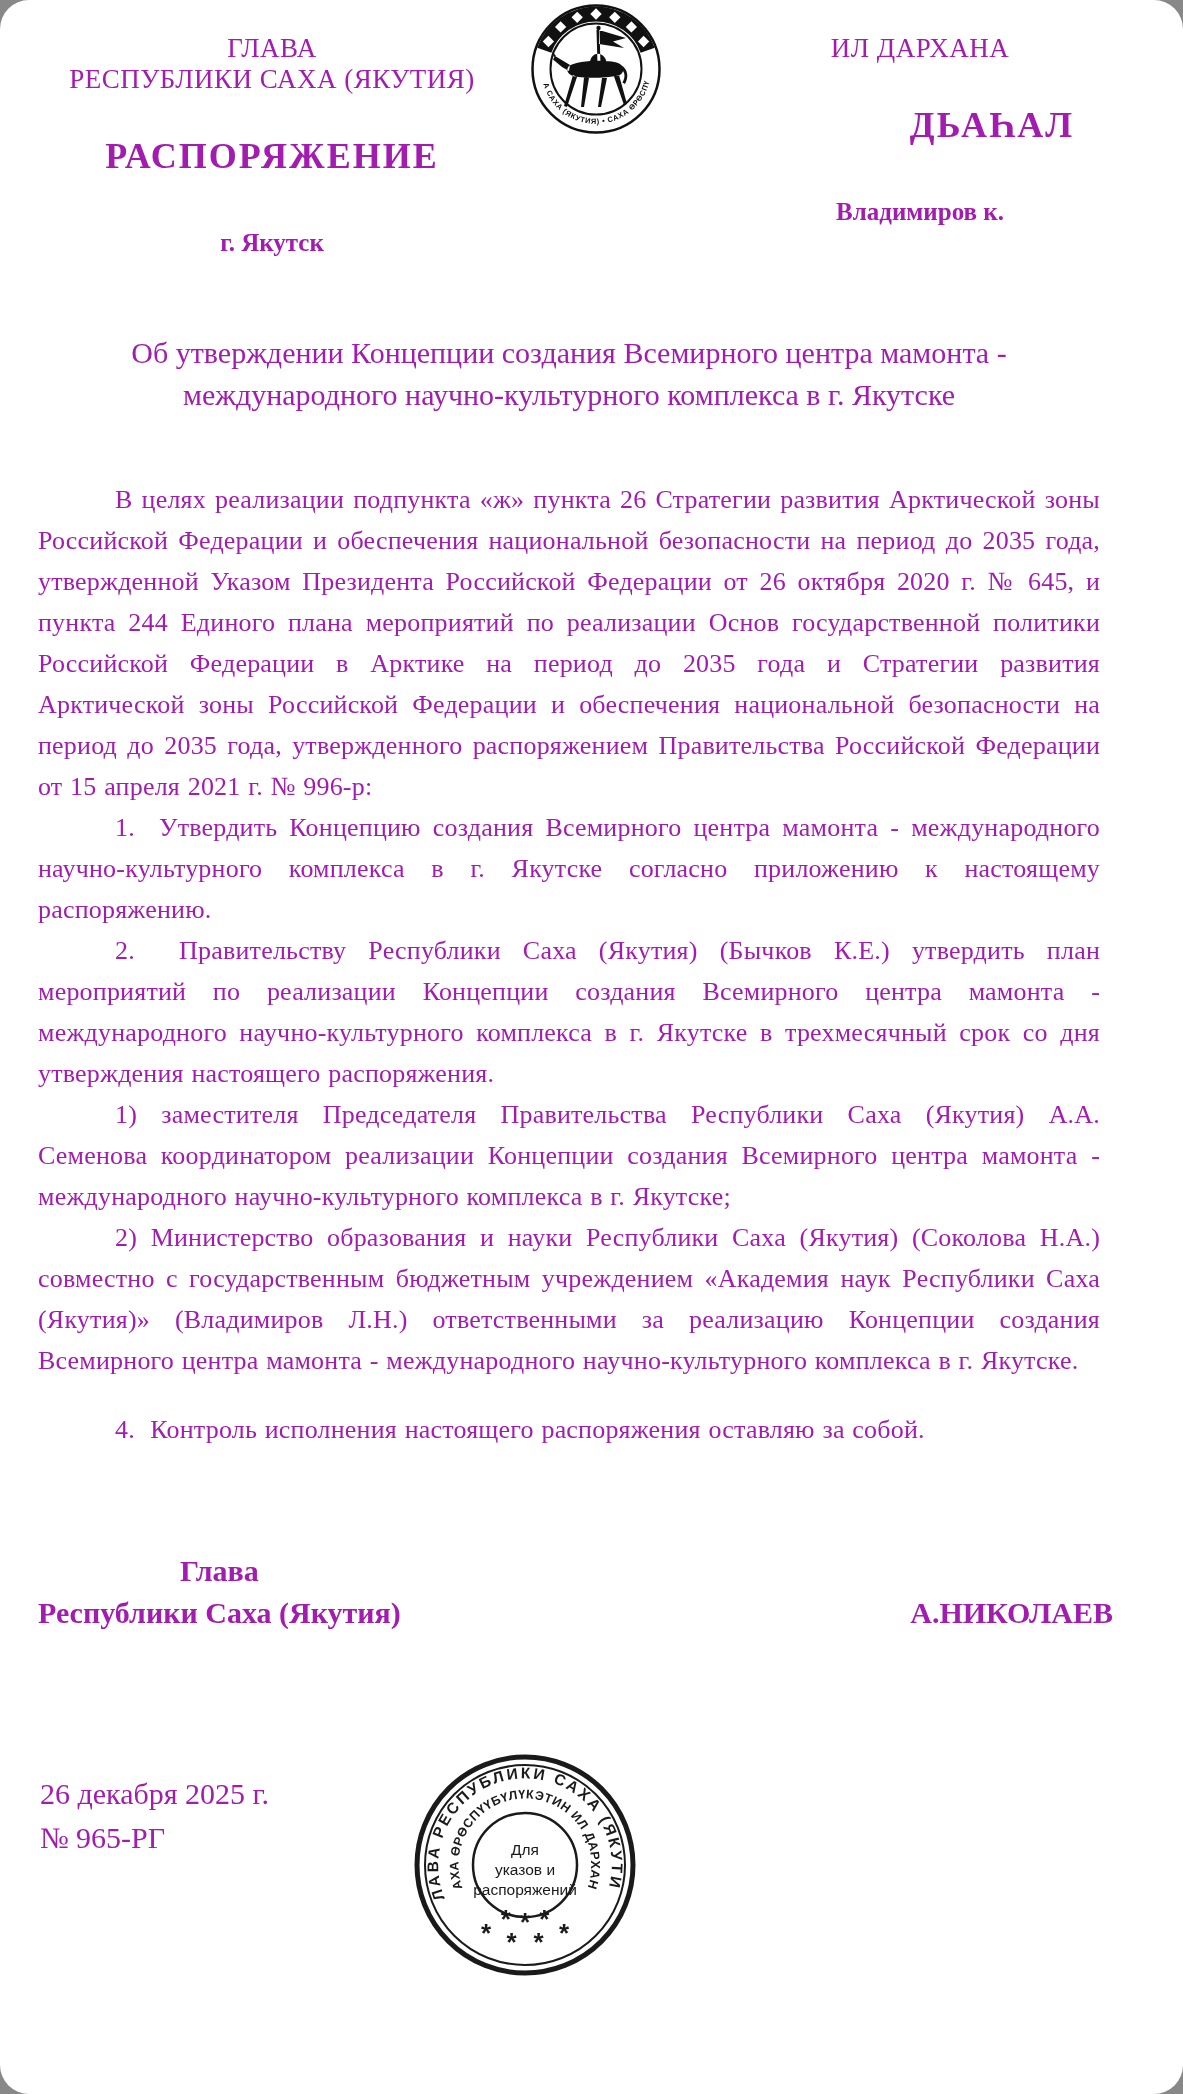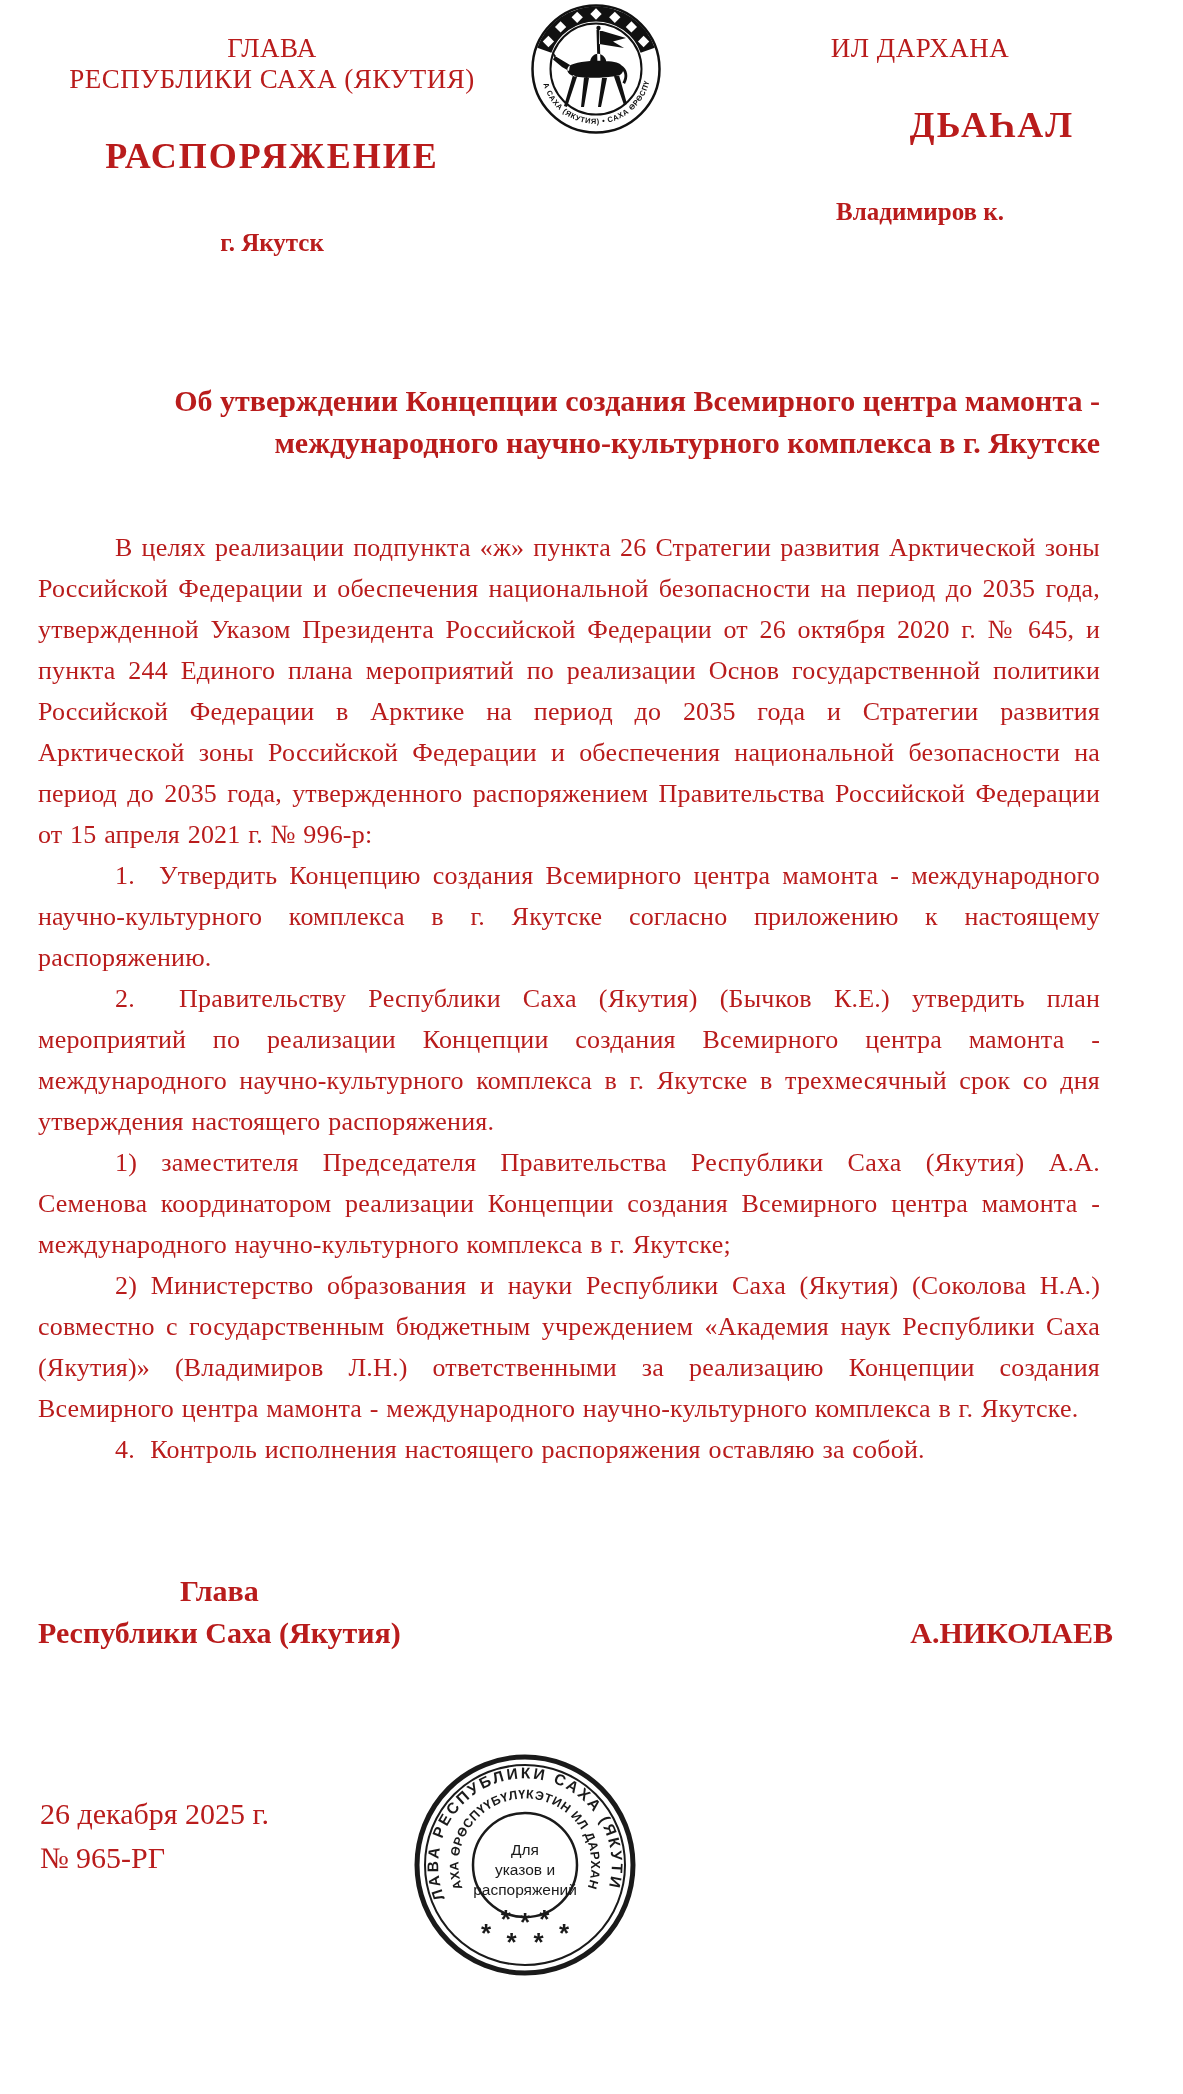--- a/index.html
+++ b/index.html
@@ -2,53 +2,54 @@
 <html><head>
 <meta charset="utf-8">
 <style>
   html, body { margin: 0; padding: 0; background: #888; }
   .page {
     position: relative;
     width: 1183px;
     height: 2094px;
     margin: 0 auto;
     background: #ffffff;
-    color: #b91c1c;
+    color: #a21caf;
     font-family: "Liberation Serif", serif;
     overflow: hidden;
+    border-radius: 29px;
   }
   
   .doc-header { display: flex; align-items: flex-start; padding-top: 33px; }
   .col-left  { width: 464px; margin-left: 40px;  text-align: center; }
   .col-right { width: 464px; margin-right: 31px; text-align: center; }
   .col-center { flex: 1; display: flex; justify-content: center; }
   .org-name { font-size: 27px; line-height: 31px; letter-spacing: 0.5px; }
   .doc-type { font-size: 36px; font-weight: bold; letter-spacing: 2px; margin-top: 40px; line-height: 42px; }
   .doc-type.sakha { transform: translateX(72px); }
   .place { font-size: 25px; font-weight: bold; margin-top: 49px; line-height: 34px; }
   .emblem { margin-top: -30px; }
   .emblem-ring-text { font-family: "Liberation Sans", sans-serif; font-size: 7.5px; letter-spacing: 0.6px; fill: #111; font-weight: bold; }
   
   .title {
-    margin: 120px 83px 0 38px;
-    text-align: right;
-    font-weight: bold;
+    margin: 72px 83px 0 38px;
+    text-align: center;
+    font-weight: normal;
     font-size: 30px;
     line-height: 42px;
   }
   .body-text {
     margin: 63px 83px 0 38px;
     font-size: 26px;
     line-height: 41px;
     letter-spacing: 0.2px;
     word-spacing: 1px;
     text-align: justify;
   }
   .body-text p { margin: 0; text-indent: 77px; }
-  .body-text p.spaced { }
+  .body-text p.spaced { margin-top: 28px; }
   
   .signature {
     margin: 100px 70px 0 38px;
     display: flex;
     justify-content: space-between;
     align-items: flex-end;
     font-weight: bold;
     font-size: 30px;
     line-height: 42px;
   }

